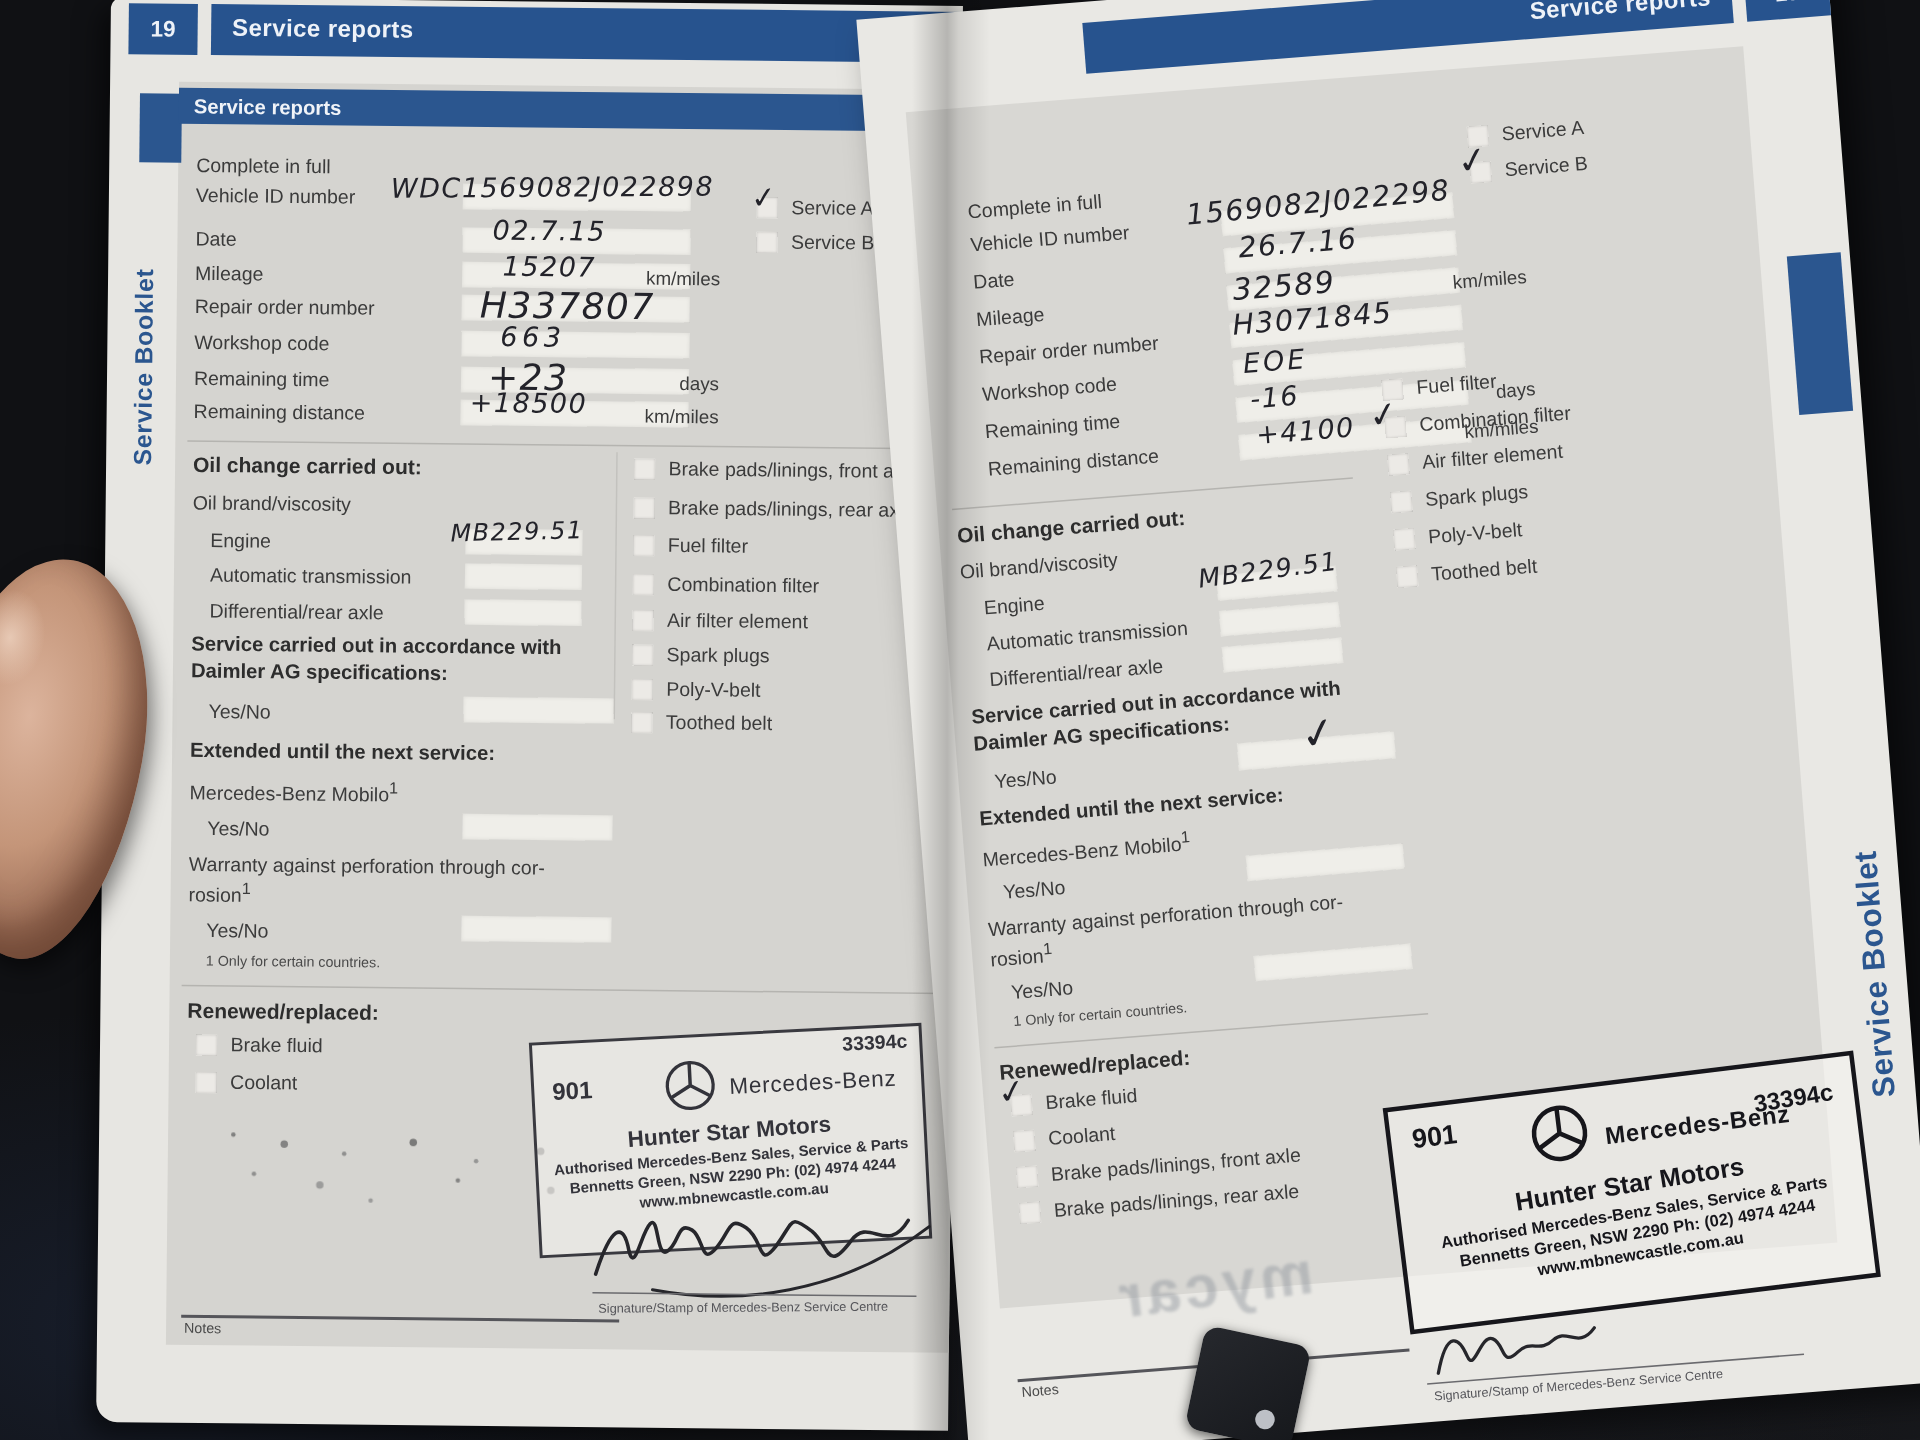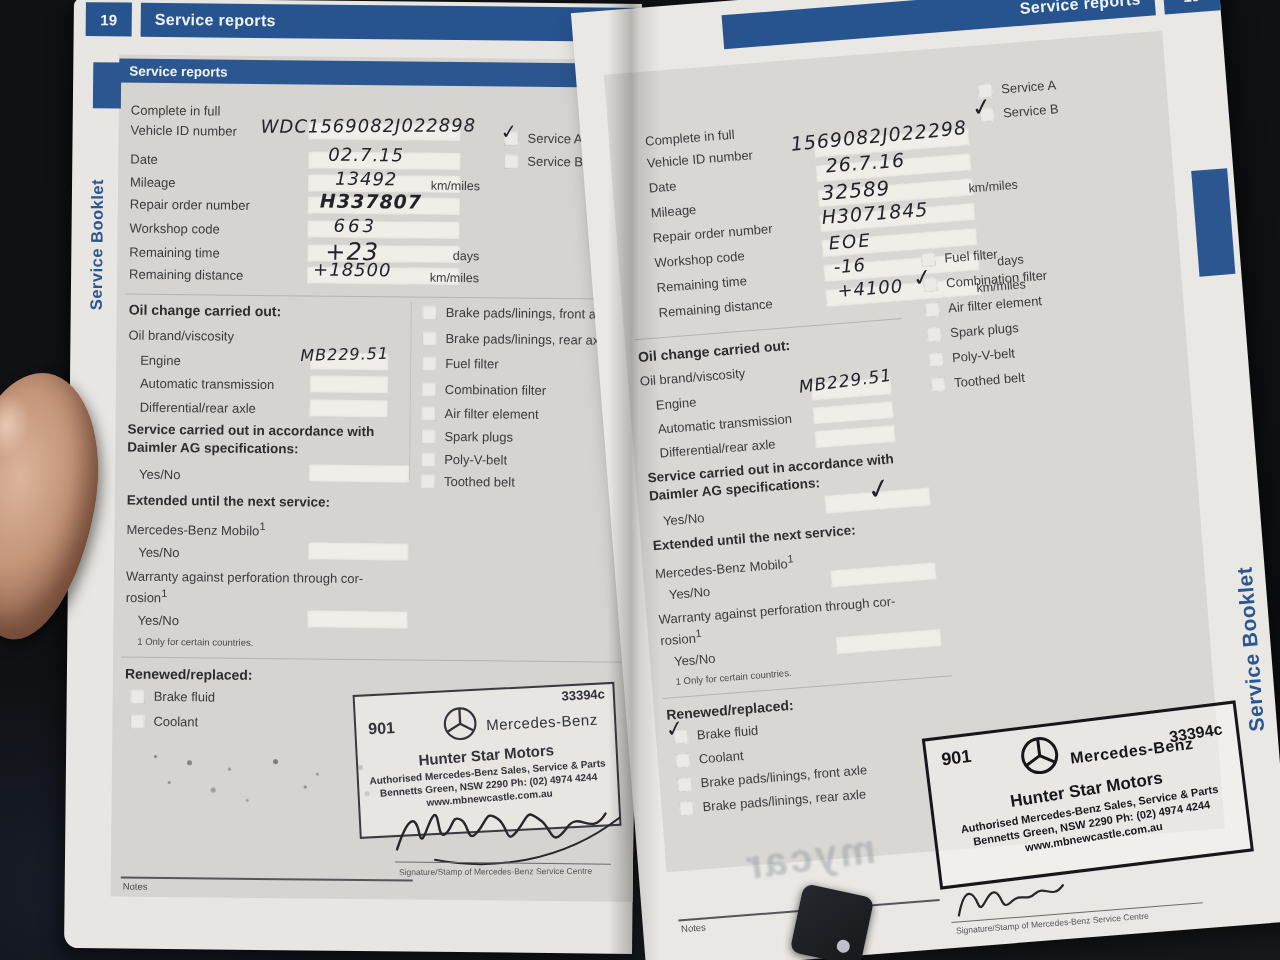--- a/index.html
+++ b/index.html
@@ -104,27 +104,27 @@
     <div class="frow" style="left:58px;top:151px;width:350px;">
       <span class="flabel">Date</span>
       <span class="fbox" style="left:178px;width:152px;"></span>
       <span class="funit"></span>
       <span class="hand hv" style="left:198px;top:-8px;font-size:18px;">02.7.15</span>
     </div>
     <div class="frow" style="left:58px;top:174px;width:350px;">
       <span class="flabel">Mileage</span>
       <span class="fbox" style="left:178px;width:152px;"></span>
       <span class="funit">km/miles</span>
-      <span class="hand hv" style="left:205px;top:-7px;font-size:18px;">13492</span>
+      <span class="hand hv" style="left:205px;top:-7px;font-size:18px;">15207</span>
     </div>
     <div class="frow" style="left:58px;top:196px;width:350px;">
       <span class="flabel">Repair order number</span>
       <span class="fbox" style="left:178px;width:152px;"></span>
       <span class="funit"></span>
-      <span class="hand hv" style="left:190px;top:-7px;font-size:19px;font-weight:bold;">H337807</span>
+      <span class="hand hv" style="left:190px;top:-7px;font-size:24px;">H337807</span>
     </div>
     <div class="frow" style="left:58px;top:220px;width:350px;">
       <span class="flabel">Workshop code</span>
       <span class="fbox" style="left:178px;width:152px;"></span>
       <span class="funit"></span>
       <span class="hand hv" style="left:204px;top:-6px;font-size:18px;letter-spacing:3px;">663</span>
     </div>
     <div class="frow" style="left:58px;top:244px;width:350px;">
       <span class="flabel">Remaining time</span>
       <span class="fbox" style="left:178px;width:152px;"></span>

